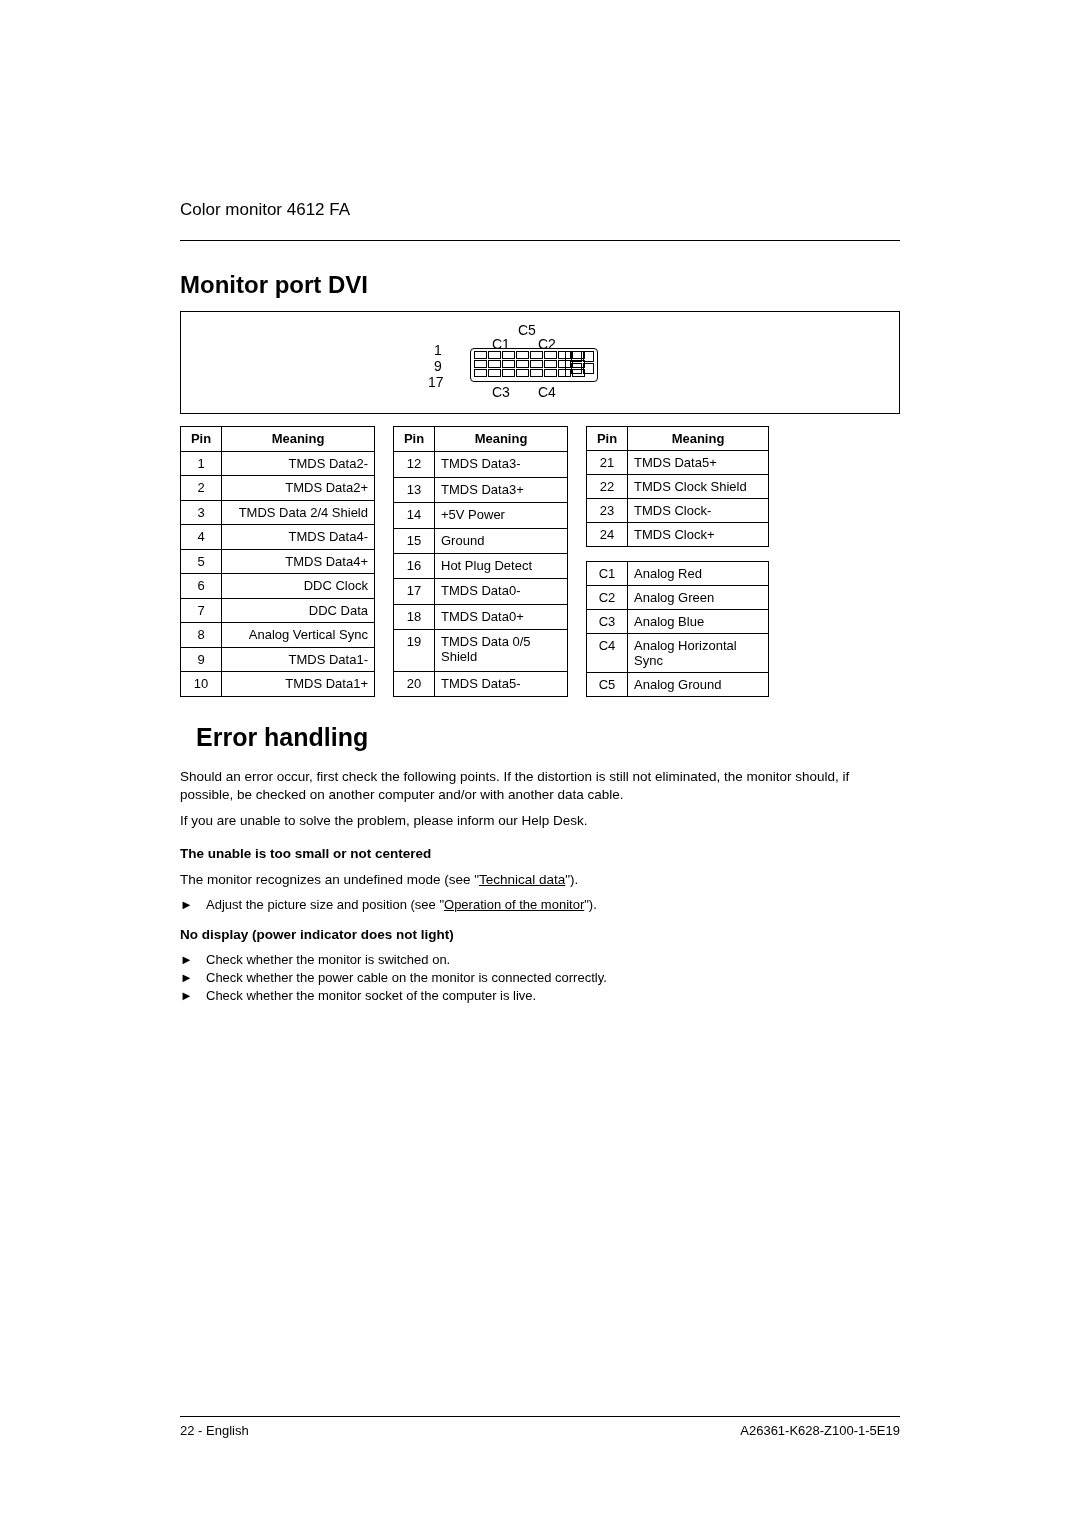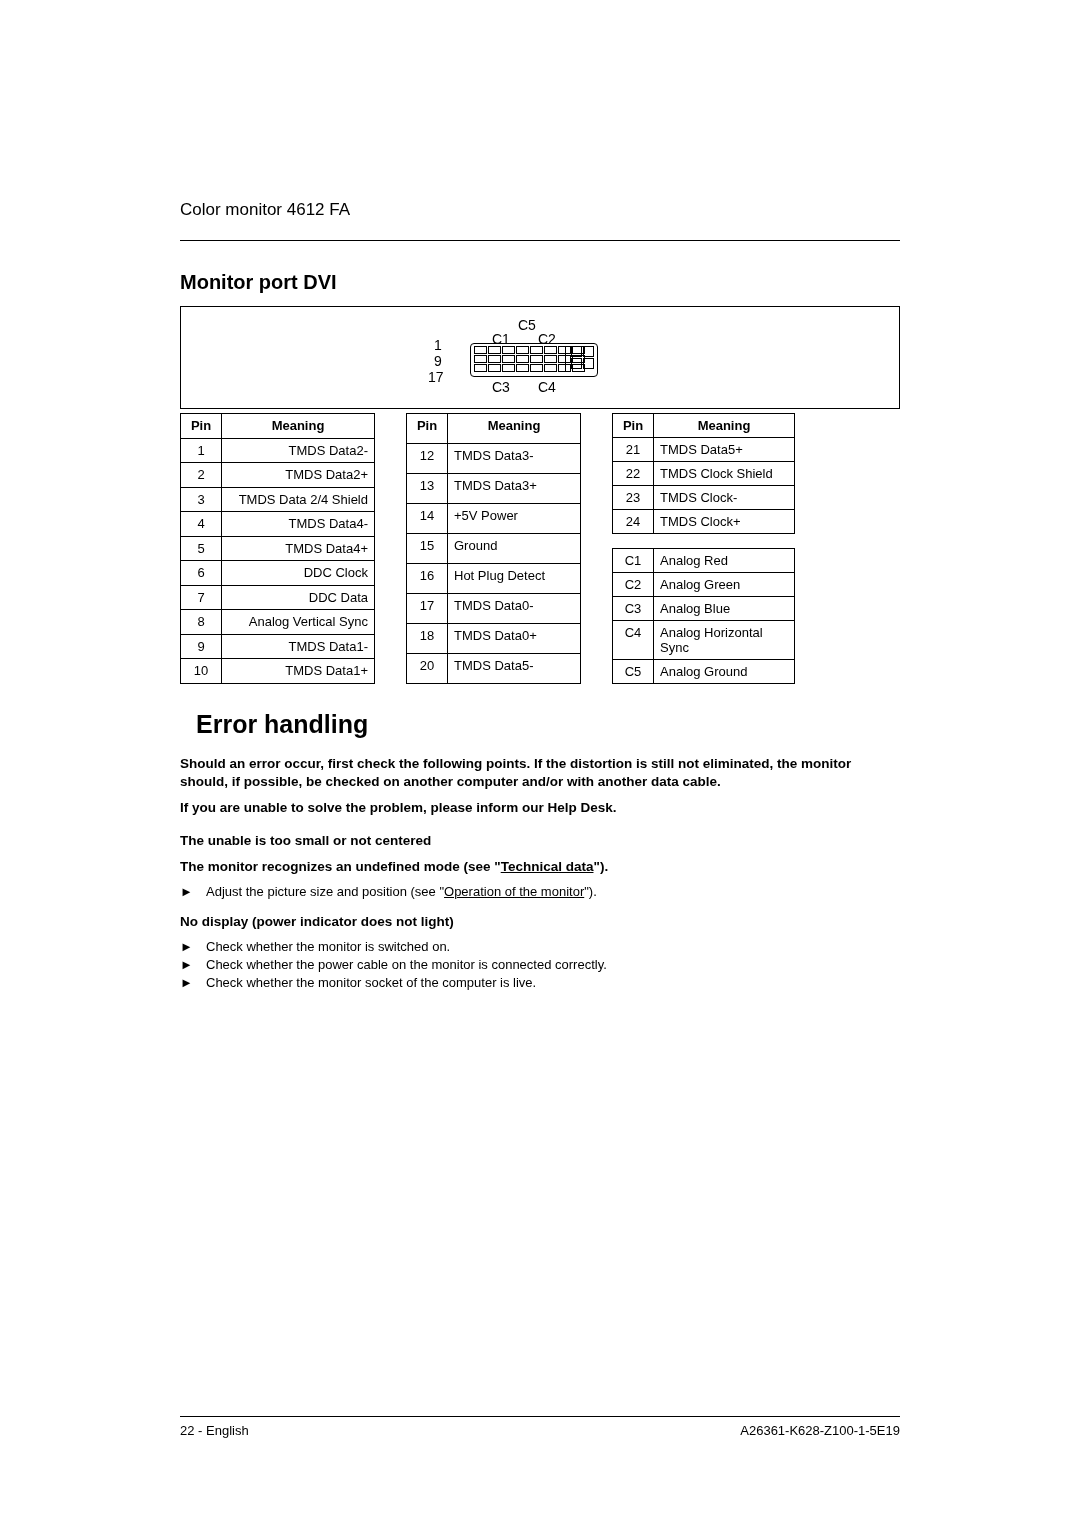--- a/index.html
+++ b/index.html
@@ -17,21 +17,21 @@
   }
   .header-line {
     border-bottom: 1.5px solid #000;
     padding-bottom: 20px;
     margin-bottom: 30px;
   }
   .header-title {
     font-size: 17px;
   }
   .h2 {
-    font-size: 20px;
+    font-size: 24px;
     font-weight: bold;
     margin: 14px 0 12px 0;
   }
   .h1 {
     font-size: 25px;
     font-weight: bold;
     margin: 26px 0 16px 16px;
   }
   .diagram-box {
     border: 1.5px solid #000;
@@ -58,22 +58,22 @@
   .row8 { display:flex; gap:1px; margin-bottom:1px; }
   .pinbox { width:13px; height:8px; border:1px solid #000; box-sizing:border-box; }
   .cgroup {
     position:absolute; right:3px; top:2px; width:28px; height:26px;
     border-left:1px solid #000;
   }
   .cgroup .r { display:flex; gap:1px; justify-content:flex-end; margin-bottom:1px;}
   .cbox { width:11px; height:11px; border:1px solid #000; box-sizing:border-box; }
   .tables {
     display: flex;
-    gap: 31px;
-    margin-top: 4px;
+    gap: 18px;
+    margin-top: 12px;
   }
   .col { display:flex; flex-direction:column; gap:14px; }
   table.pintbl {
     border-collapse: collapse;
     font-size: 13px;
   }
   table.pintbl th, table.pintbl td {
     border: 1px solid #000;
     padding: 4px 6px;
     text-align: left;
@@ -85,21 +85,21 @@
   }
   table.pintbl td.pin {
     text-align: center;
     width: 28px;
   }
   .w1 td.meaning { width: 140px; text-align: right; }
   .w2 td.meaning { width: 120px; }
   .w3 td.meaning { width: 128px; }
   .w4 td.meaning { width: 128px; }
 
-  .para { font-size: 13.5px; line-height: 1.35; margin: 8px 0; font-weight: bold; }
+  .para { font-size: 13.5px; line-height: 1.35; margin: 8px 0; }
   .bold { font-weight: bold; margin-top: 14px; }
   .link { text-decoration: underline; }
   ul.arrows { list-style: none; padding: 0; margin: 6px 0; }
   ul.arrows li { display:flex; align-items:flex-start; margin: 3px 0; }
   ul.arrows li .arr { width: 26px; display:inline-block; }
   ul.arrows li .txt { flex:1; }
   .footer {
     position: absolute;
     left: 180px; right: 180px; bottom: 90px;
     border-top: 1.5px solid #000;
@@ -253,20 +253,24 @@
           <td class="pin">16</td>
           <td class="meaning">Hot Plug Detect</td>
         </tr>
         <tr>
           <td class="pin">17</td>
           <td class="meaning">TMDS Data0-</td>
         </tr>
         <tr>
           <td class="pin">18</td>
           <td class="meaning">TMDS Data0+</td>
+        </tr>
+        <tr>
+          <td class="pin">19</td>
+          <td class="meaning">TMDS Data 0/5 Shield</td>
         </tr>
         <tr>
           <td class="pin">20</td>
           <td class="meaning">TMDS Data5-</td>
         </tr>
       </tbody>
   </table>
 
   <div class="col">
     <table class="pintbl w3">

